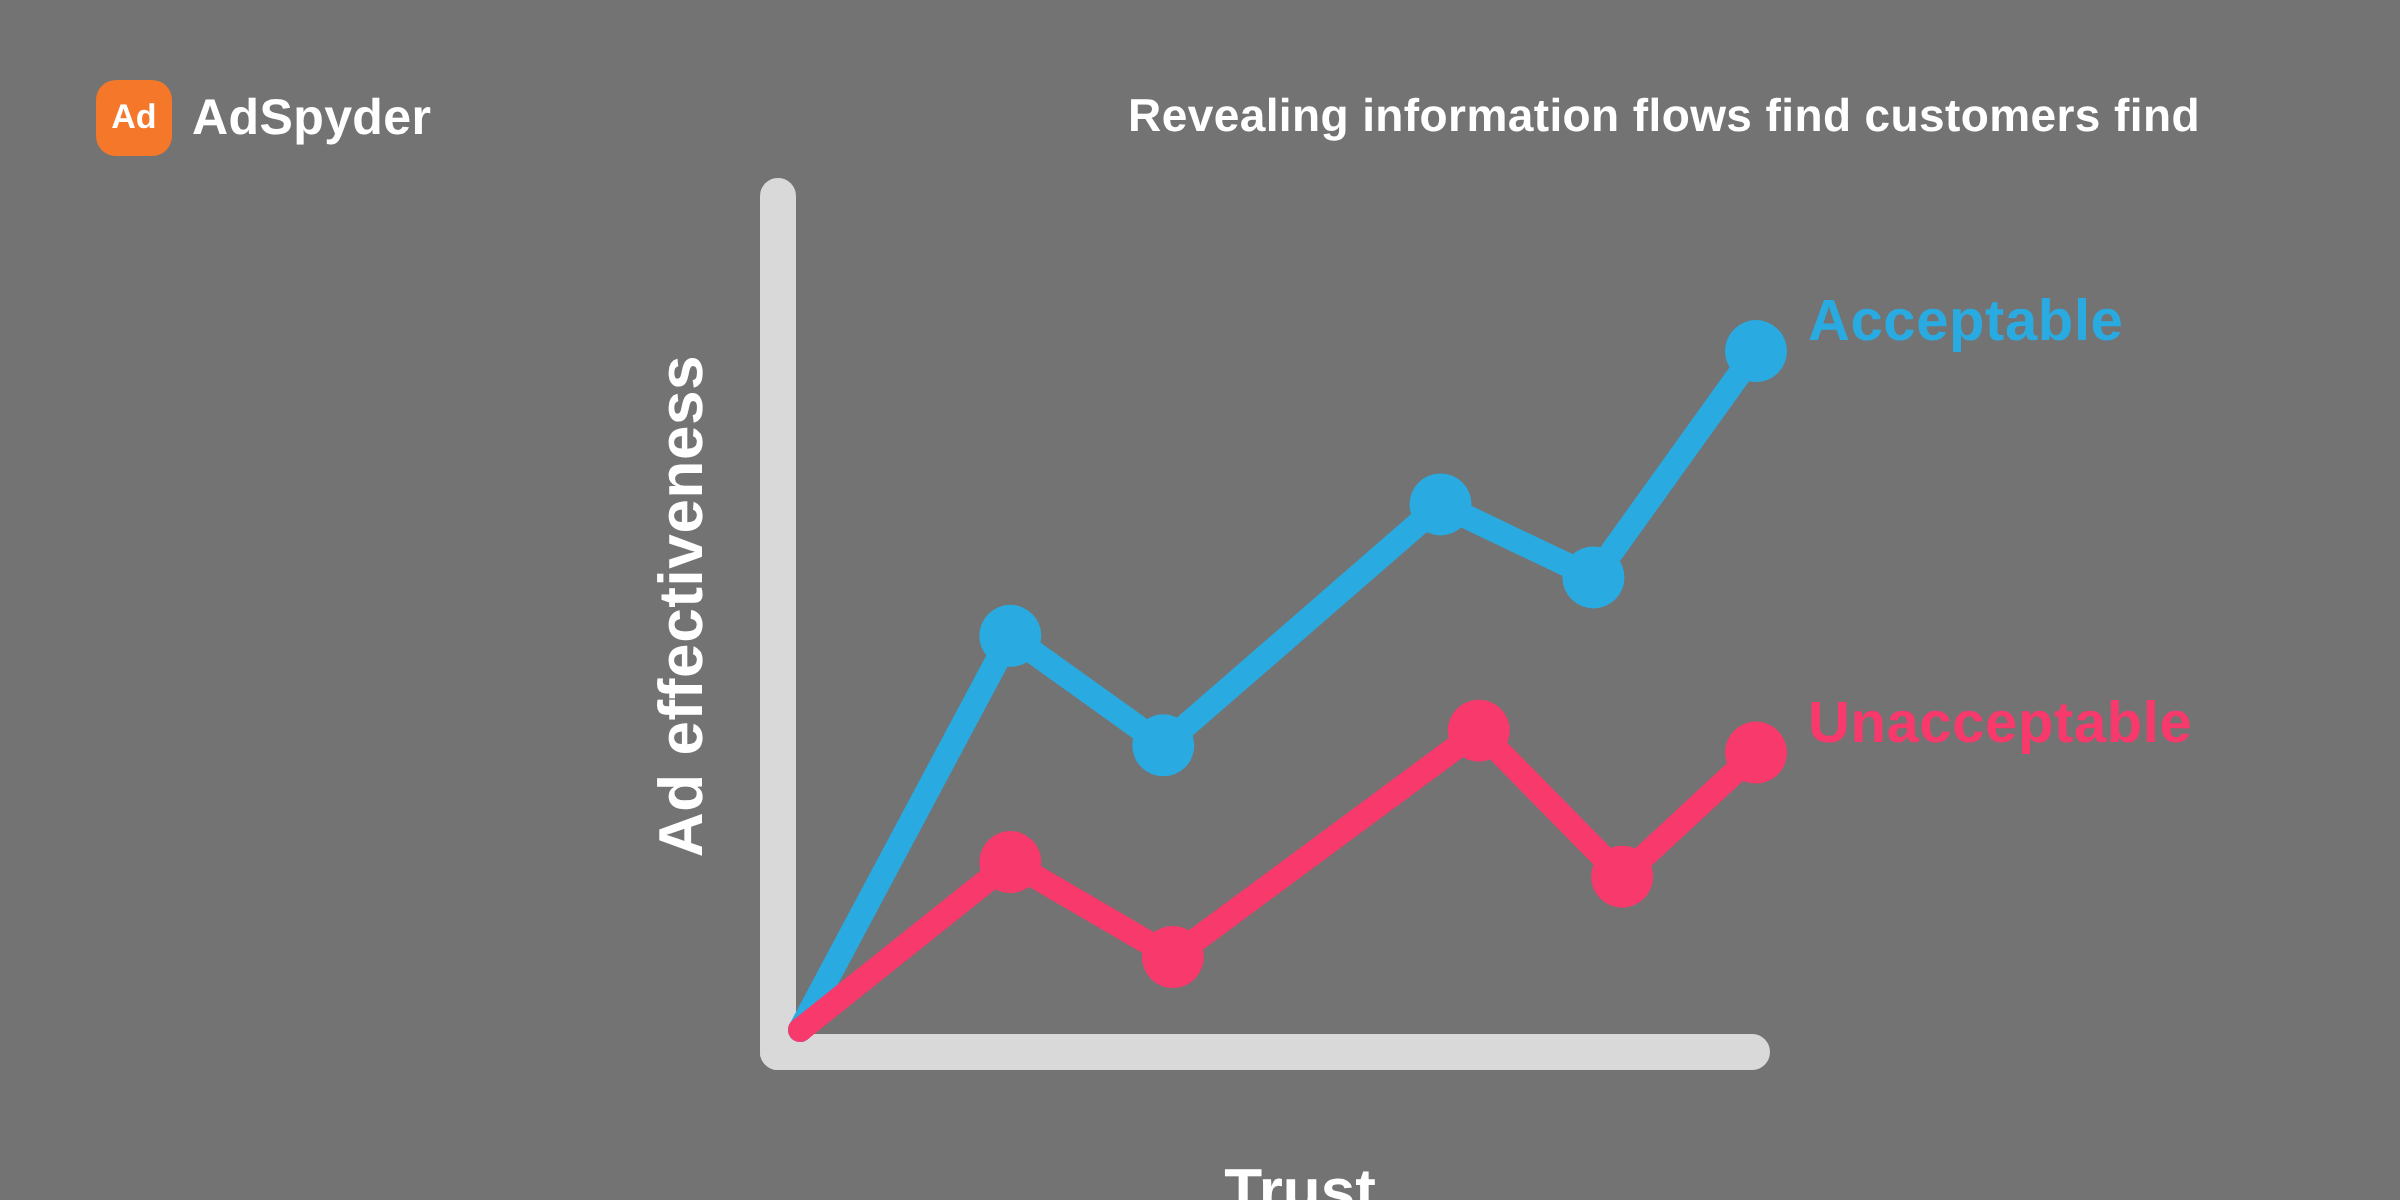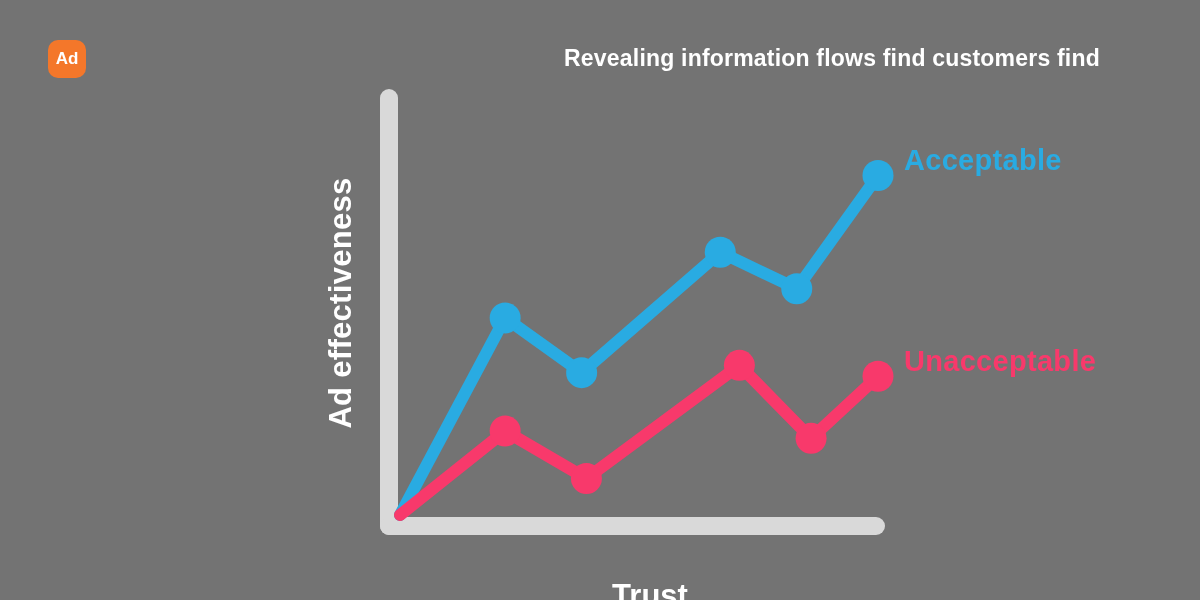--- a/index.html
+++ b/index.html
@@ -86,20 +86,21 @@
 </head>
 <body>
 
 <div class="page">
 
   <header>
     <div class="brand">
       <span class="logo-mark" style="background: rgb(244, 119, 42);">
         <span>Ad</span>
       </span>
+      <span class="brand-name">AdSpyder</span>
     </div>
     <h1 class="title">Revealing information flows find customers find</h1>
   </header>
 
   <div>
     <svg id="chart-svg" class="chart-svg" width="1200" height="600" viewBox="0 0 1200 600">
         <line x1="389" y1="98" x2="389" y2="526" stroke="#D9D9D9" stroke-width="18" stroke-linecap="round"></line>
         <line x1="389" y1="526" x2="876" y2="526" stroke="#D9D9D9" stroke-width="18" stroke-linecap="round"></line>
         <polyline points="400,515 505.15999999999997,317.9 581.64,372.65 720.26,252.2 796.74,288.7 878,175.54999999999995" fill="none" stroke="#29ABE2" stroke-width="12" stroke-linecap="round" stroke-linejoin="round"></polyline>
         <circle cx="505.15999999999997" cy="317.9" r="15.5" fill="#29ABE2"></circle>

